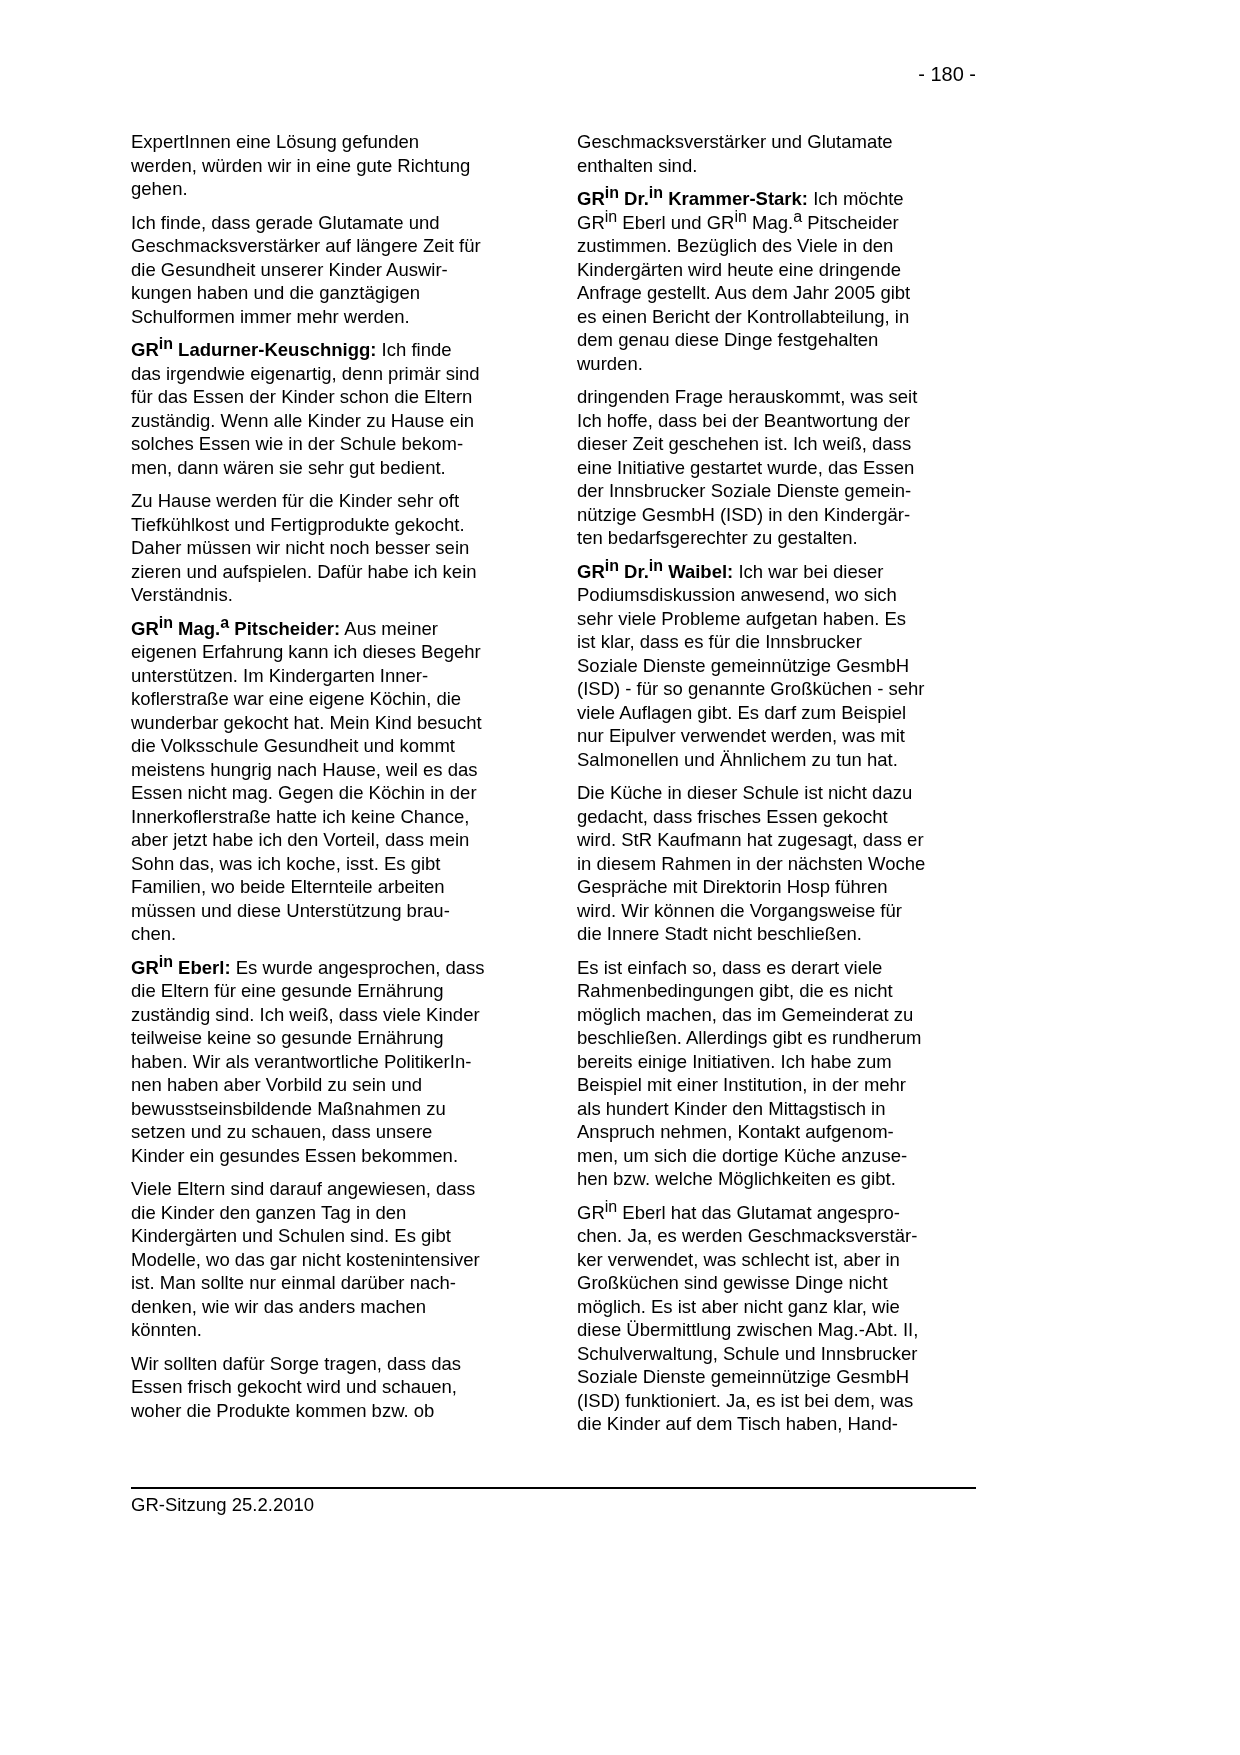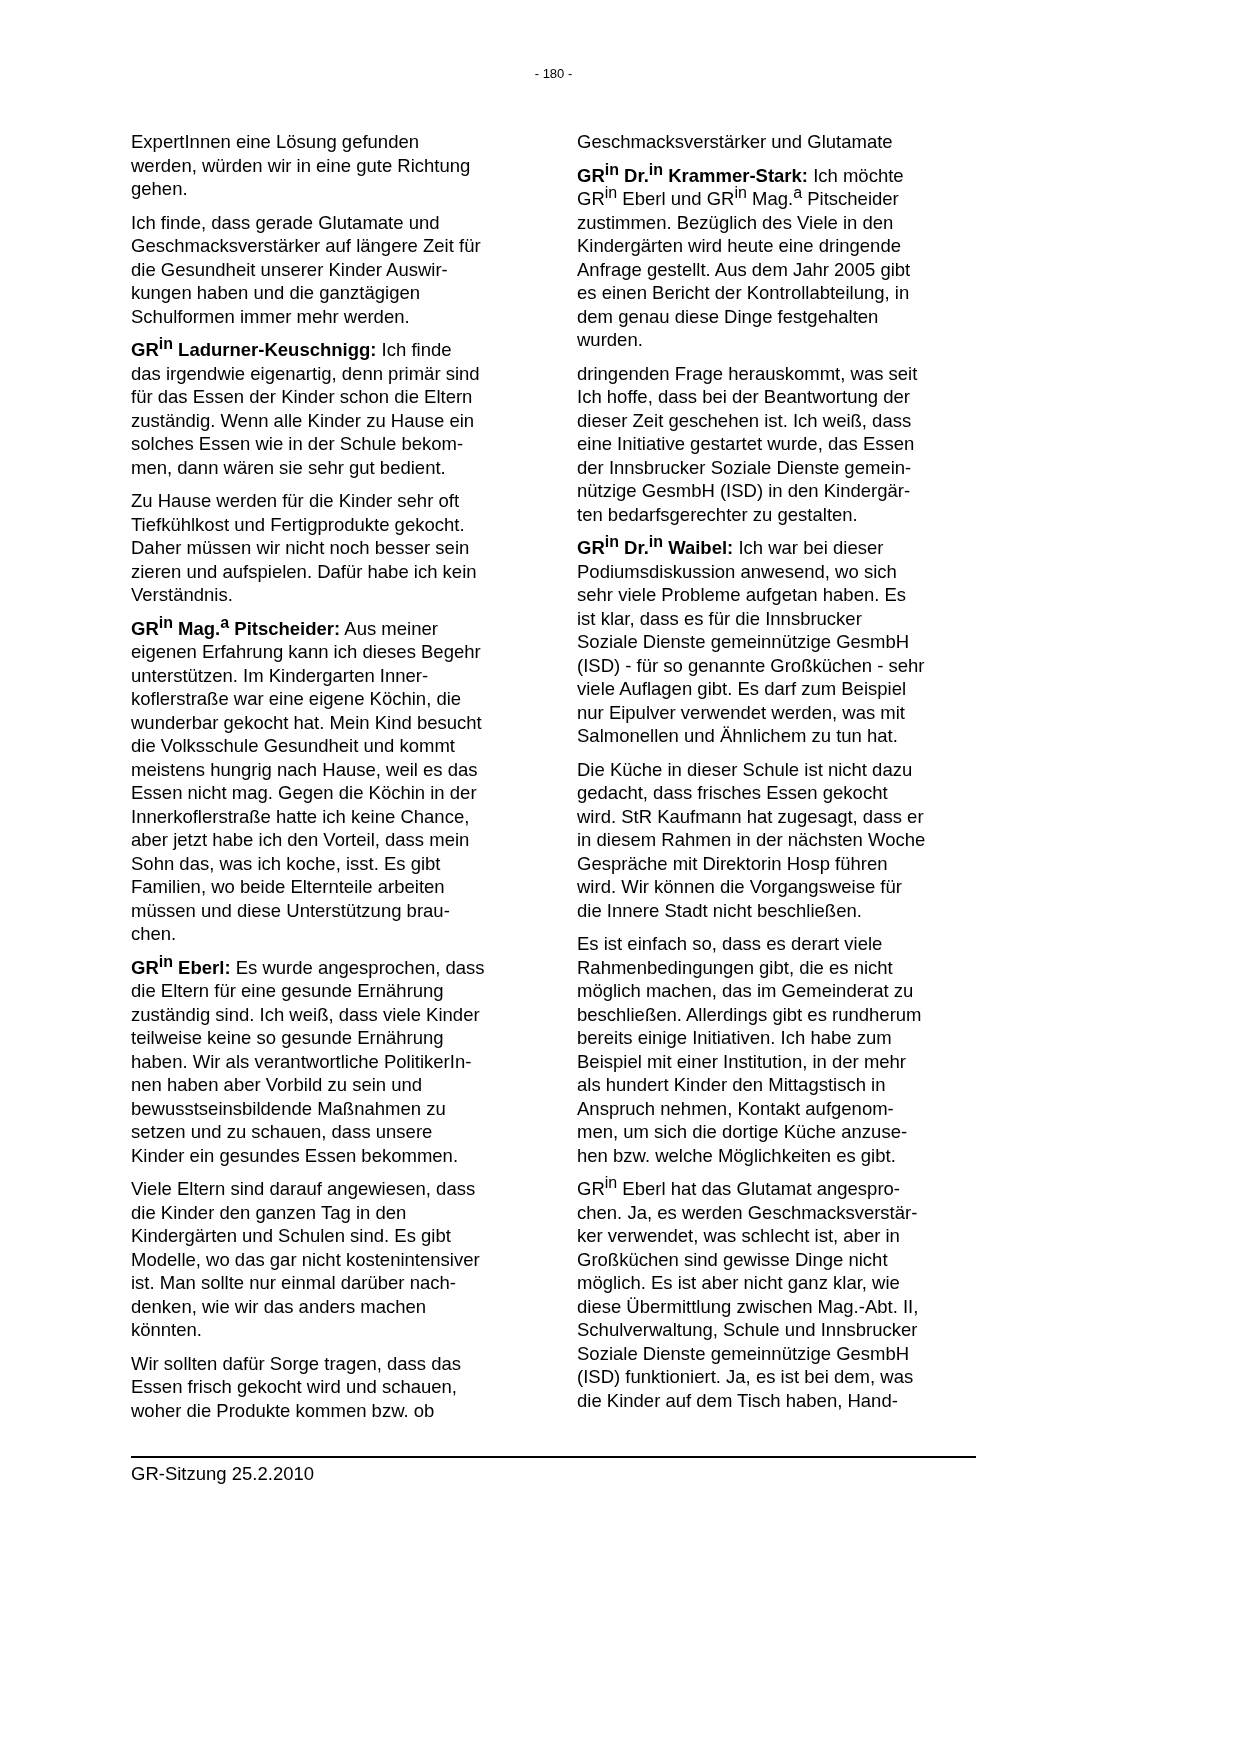--- a/index.html
+++ b/index.html
@@ -10,22 +10,22 @@
     width: 1240px;
     height: 1755px;
     background: #ffffff;
     overflow: hidden;
   }
   .page-number {
     position: absolute;
     top: 62px;
     left: 131px;
     width: 845px;
-    text-align: center;
-    font-size: 13px;
+    text-align: right;
+    font-size: 20px;
     line-height: 24px;
   }
   .content {
     position: absolute;
     top: 130px;
     left: 131px;
     width: 845px;
     display: flex;
     gap: 51px;
   }
@@ -39,21 +39,21 @@
   .bold { font-weight: bold; }
   sup {
     font-size: 16px;
     line-height: 0;
     position: relative;
     top: -7px;
     vertical-align: baseline;
   }
   .footer {
     position: absolute;
-    top: 1456px;
+    top: 1487px;
     left: 131px;
     width: 845px;
   }
   .footer-rule {
     width: 100%;
     border-top: 2px solid #000;
   }
   .footer-text {
     margin-top: 4px;
     font-size: 18.5px;
@@ -133,20 +133,21 @@
         </div>
         <div class="para">
           <div class="line"><span>Wir sollten dafür Sorge tragen, dass das</span></div>
           <div class="line"><span>Essen frisch gekocht wird und schauen,</span></div>
           <div class="line"><span>woher die Produkte kommen bzw. ob</span></div>
         </div>
       </div>
     <div class="col">
         <div class="para">
           <div class="line"><span>Geschmacksverstärker und Glutamate</span></div>
+          <div class="line"><span>enthalten sind.</span></div>
         </div>
         <div class="para">
           <div class="line"><span class="bold">GR</span><sup class="bold">in</sup><span class="bold"> Dr.</span><sup class="bold">in</sup><span class="bold"> Krammer-Stark:</span><span> Ich möchte</span></div>
           <div class="line"><span>GR</span><sup>in</sup><span> Eberl und GR</span><sup>in</sup><span> Mag.</span><sup>a</sup><span> Pitscheider</span></div>
           <div class="line"><span>zustimmen. Bezüglich des Viele in den</span></div>
           <div class="line"><span>Kindergärten wird heute eine dringende</span></div>
           <div class="line"><span>Anfrage gestellt. Aus dem Jahr 2005 gibt</span></div>
           <div class="line"><span>es einen Bericht der Kontrollabteilung, in</span></div>
           <div class="line"><span>dem genau diese Dinge festgehalten</span></div>
           <div class="line"><span>wurden.</span></div>

